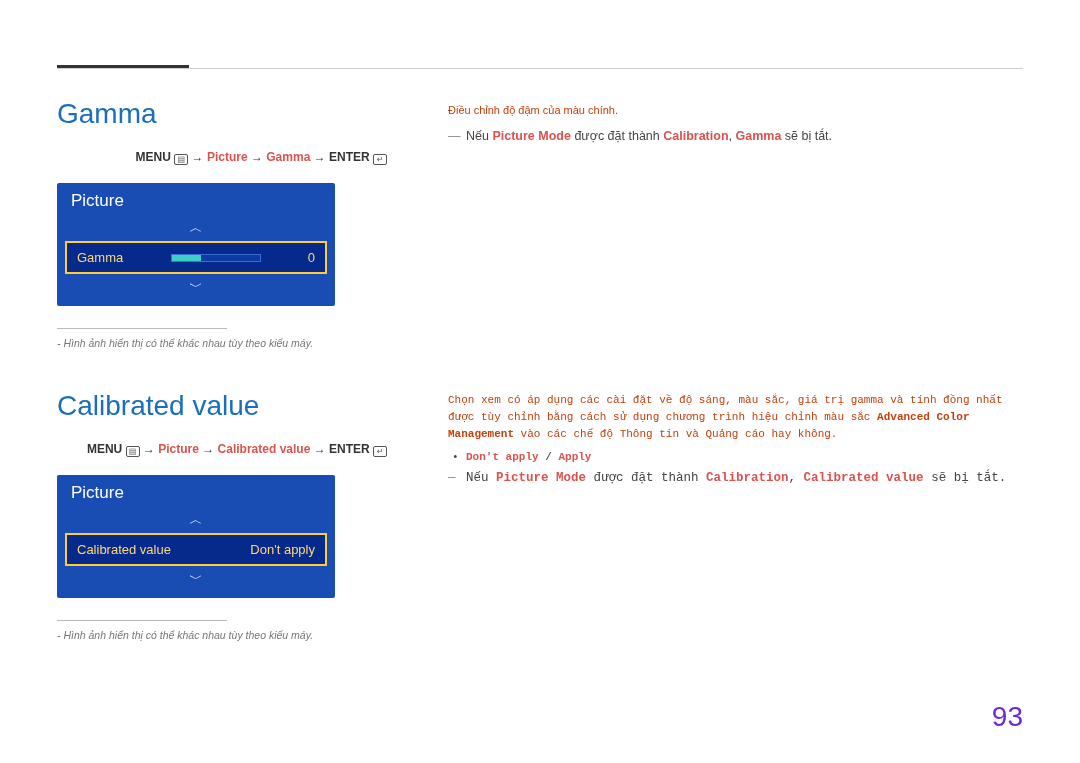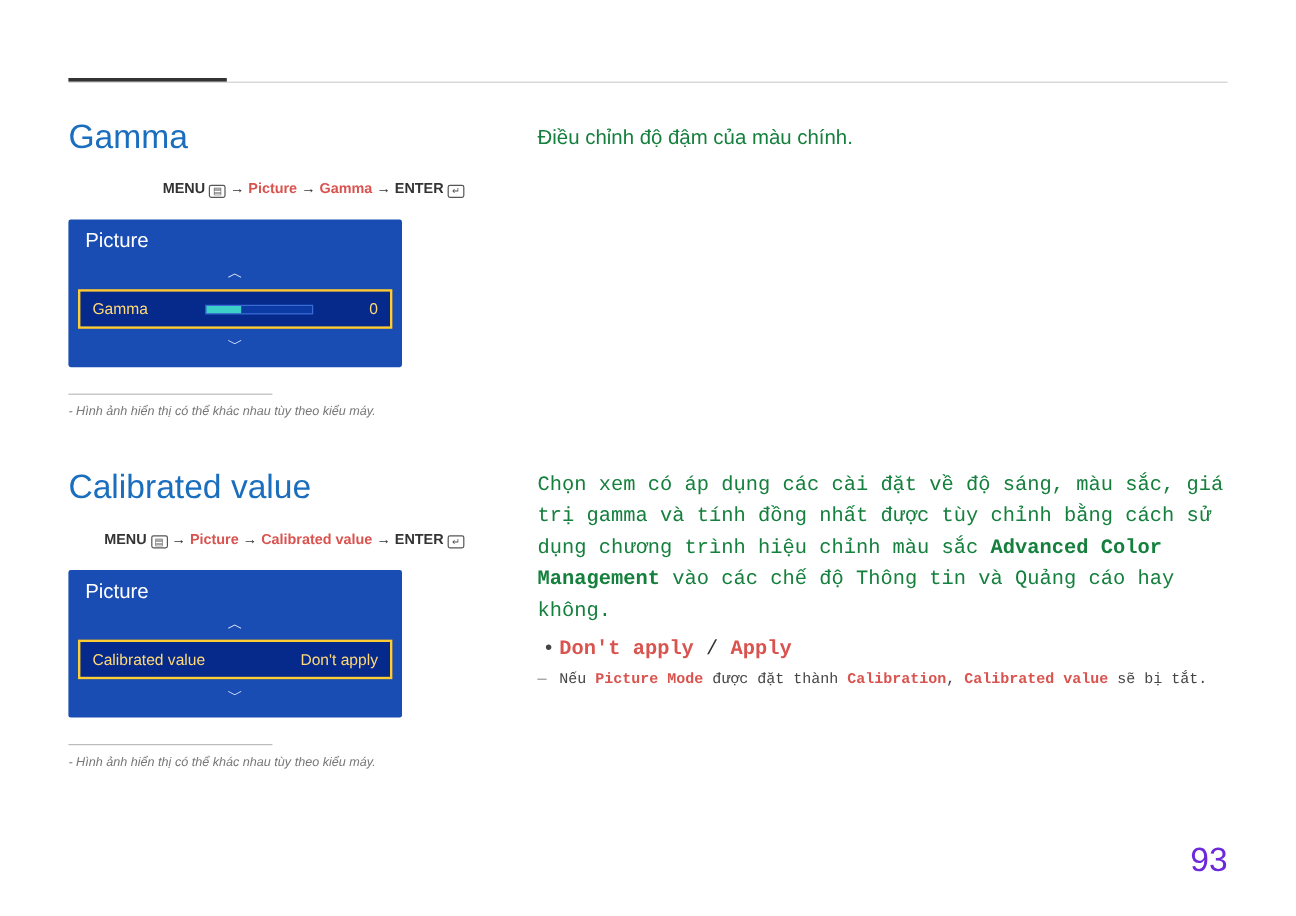--- a/index.html
+++ b/index.html
@@ -51,24 +51,24 @@
   .osd-label { color: #ffd978; font-size: 13px; }
   .osd-val   { color: #ffd978; font-size: 13px; }
   .slider {
     width: 90px; height: 8px; background: #0b3aa5; border: 1px solid #3a6cd4;
     position: relative; margin: 0 10px;
   }
   .slider-fill { position: absolute; left: 0; top: 0; bottom: 0; width: 34%; background: #3dd0c9; }
   .note-rule { width: 170px; border: none; border-top: 1px solid #bbb; margin: 22px 0 8px; }
   .note { font-size: 10.5px; color: #777; font-style: italic; }
   .note::before { content: "- "; }
-  .desc { font-size: 17px; color: #15803d; line-height: 1.55; margin-bottom: 8px; }
+  .desc { font-size: 11px; color: #c2410c; line-height: 1.55; margin-bottom: 8px; }
   .dash-line { position: relative; padding-left: 18px; margin-bottom: 6px; font-size: 12.5px; color: #444; line-height: 1.5; }
   .dash-line::before { content: "―"; position: absolute; left: 0; top: 0; color: #888; }
-  .bullet-line { position: relative; padding-left: 18px; margin-top: 6px; margin-bottom: 6px; font-size: 17px; }
+  .bullet-line { position: relative; padding-left: 18px; margin-top: 6px; margin-bottom: 6px; font-size: 11px; }
   .bullet-line::before { content: "•"; position: absolute; left: 4px; top: 0; color: #444; }
   .bold { font-weight: 700; }
   .page-num { position: absolute; right: 57px; bottom: 30px; font-size: 28px; color: #6d28d9; font-weight: 300; }
 </style>
 </head>
 <body>
 
 <div class="topline"></div>
 <div class="topline-accent"></div>
 
@@ -95,20 +95,23 @@
     </div>
     <div class="osd-arrowrow">﹀</div>
   </div>
 
   <hr class="note-rule">
   <div class="note">Hình ảnh hiển thị có thể khác nhau tùy theo kiểu máy.</div>
 </div>
 
 <div class="right-col sec1-right">
   <div class="desc">Điều chỉnh độ đậm của màu chính.</div>
+  <div class="dash-line">
+    <span>Nếu </span><span class="bold np-accent">Picture Mode</span><span> được đặt thành </span><span class="bold np-accent">Calibration</span><span>, </span><span class="bold np-accent">Gamma</span><span> sẽ bị tắt.</span>
+  </div>
 </div>
 
 <div class="left-col sec2-left">
   <h1>Calibrated value</h1>
   <div class="navpath">
     <b>MENU</b>
     <span class="menu-icon"></span>
     → <span class="np-accent">Picture</span>
     → <span class="np-accent">Calibrated value</span>
     → <b>ENTER</b>

